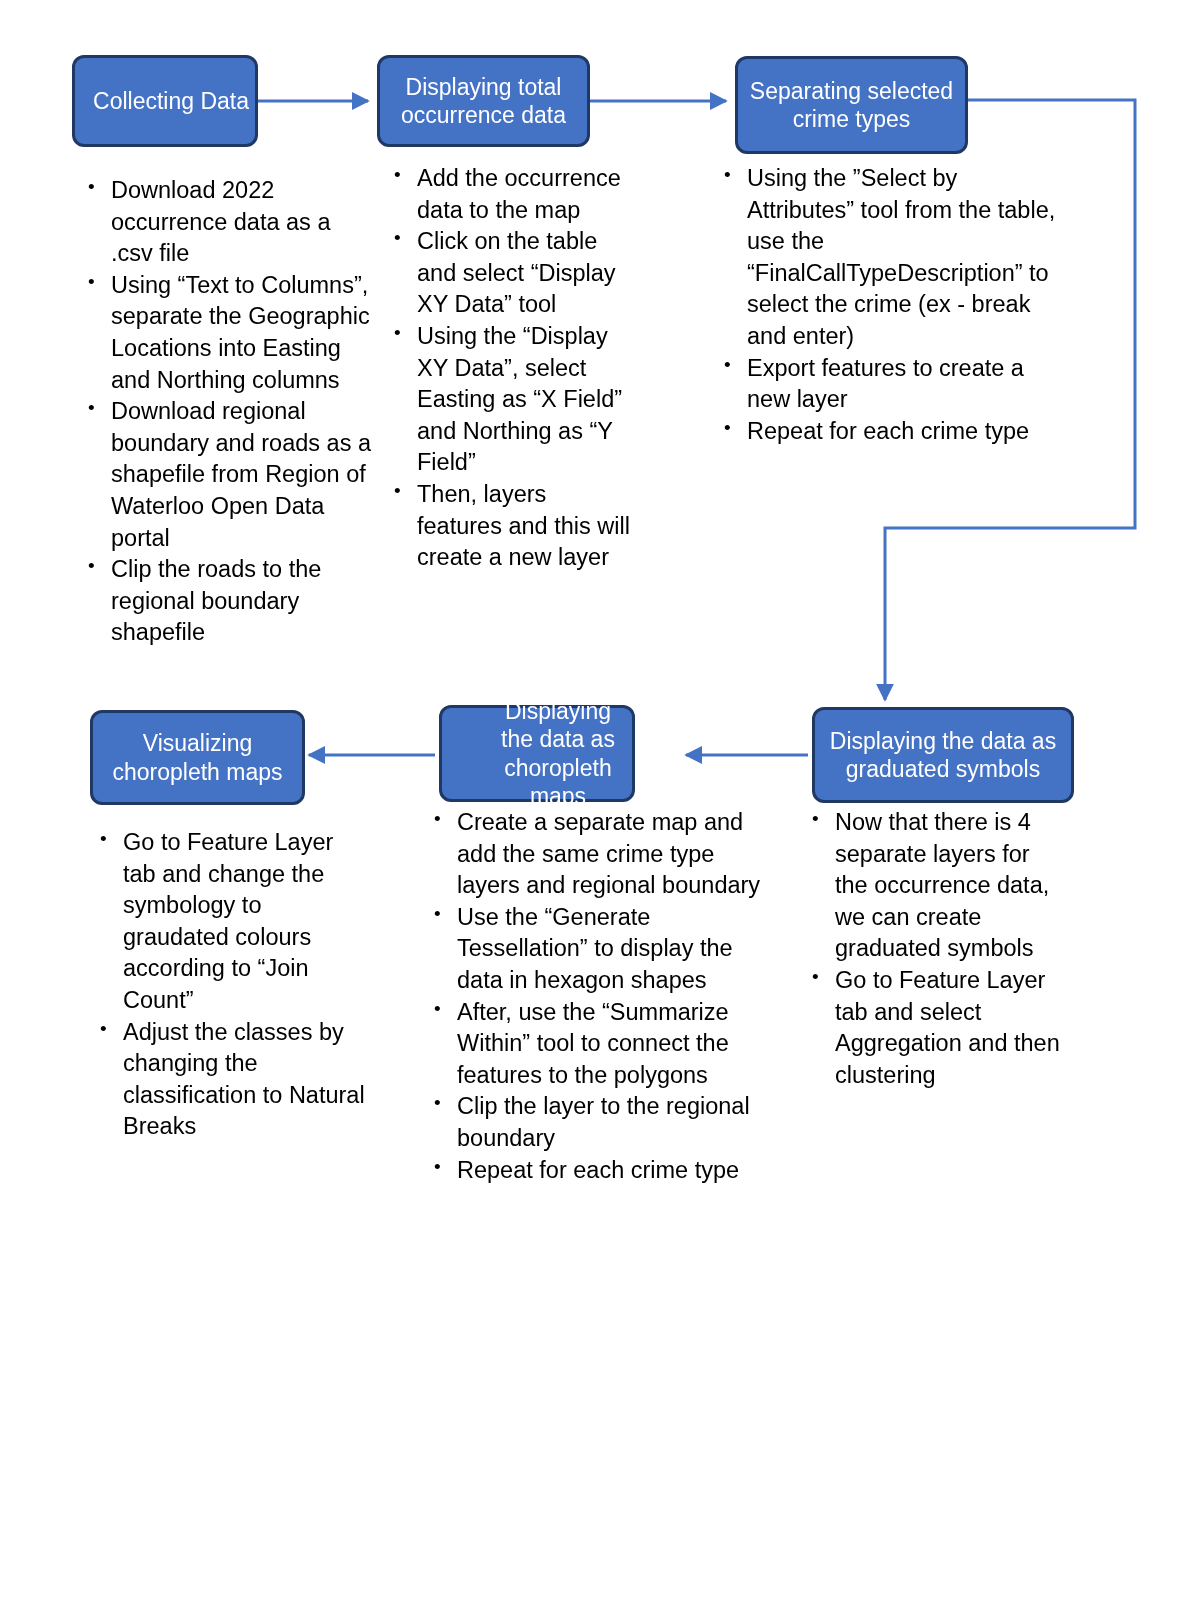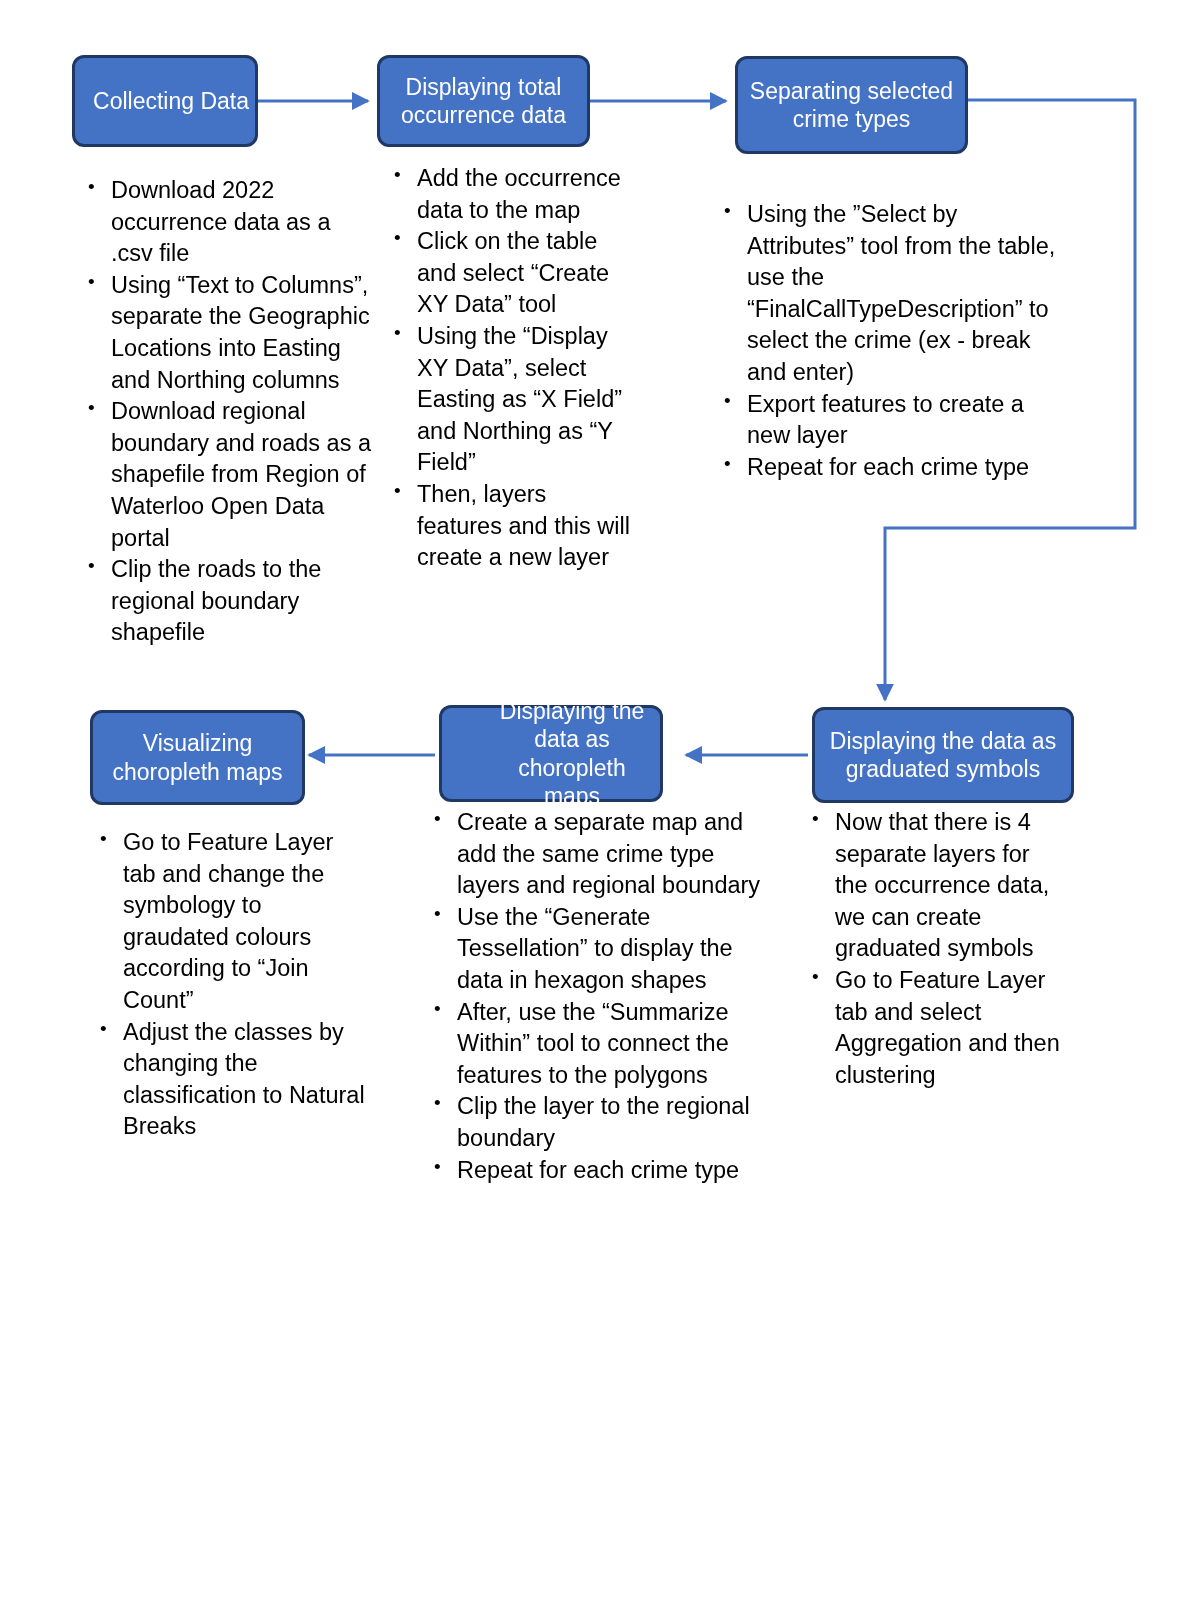--- a/index.html
+++ b/index.html
@@ -133,39 +133,39 @@
       <li>Download 2022 occurrence data as a .csv file</li>
       <li>Using “Text to Columns”, separate the Geographic Locations into  Easting and Northing columns</li>
       <li>Download regional boundary and roads as a shapefile from Region of Waterloo Open Data portal</li>
       <li>Clip the roads to the regional boundary shapefile</li>
     </ul>
   </div>
 
   <div class="bullets" style="left:390px; top:163px; width:245px;">
     <ul>
       <li>Add the occurrence data to the map</li>
-      <li>Click on the table and select “Create XY Data” tool</li>
+      <li>Click on the table and select “Display XY Data” tool</li>
       <li>Using the “Display XY Data”, select Easting as “X Field” and Northing as “Y Field”</li>
       <li>Then, layers features and this will create a new layer</li>
     </ul>
   </div>
 
-  <div class="bullets" style="left:720px; top:163px; width:346px;margin-top:36px;">
+  <div class="bullets" style="left:720px; top:163px; width:346px;">
     <ul>
       <li>Using the ”Select by Attributes” tool from the table, use the “FinalCallTypeDescription” to select the crime (ex - break and enter)</li>
       <li>Export features to create a new layer</li>
       <li>Repeat for each crime type</li>
     </ul>
   </div>
 
   <div class="proc-box" style="left:90px; top:710px; width:215px; height:95px;">
     <span class="label">Visualizing choropleth maps</span>
   </div>
 
-  <div class="proc-box" style="left:439px; top:705px; width:224px; height:97px;padding-left:48px;">
+  <div class="proc-box" style="left:439px; top:705px; width:196px; height:97px;padding-left:48px;">
     <span class="label">Displaying the data as choropleth maps</span>
   </div>
 
   <div class="proc-box" style="left:812px; top:707px; width:262px; height:96px;">
     <span class="label">Displaying the data as graduated symbols</span>
   </div>
 
   <div class="bullets" style="left:96px; top:827px; width:270px;">
     <ul>
       <li>Go to Feature Layer tab and change the symbology to graudated colours according to “Join Count”</li>

